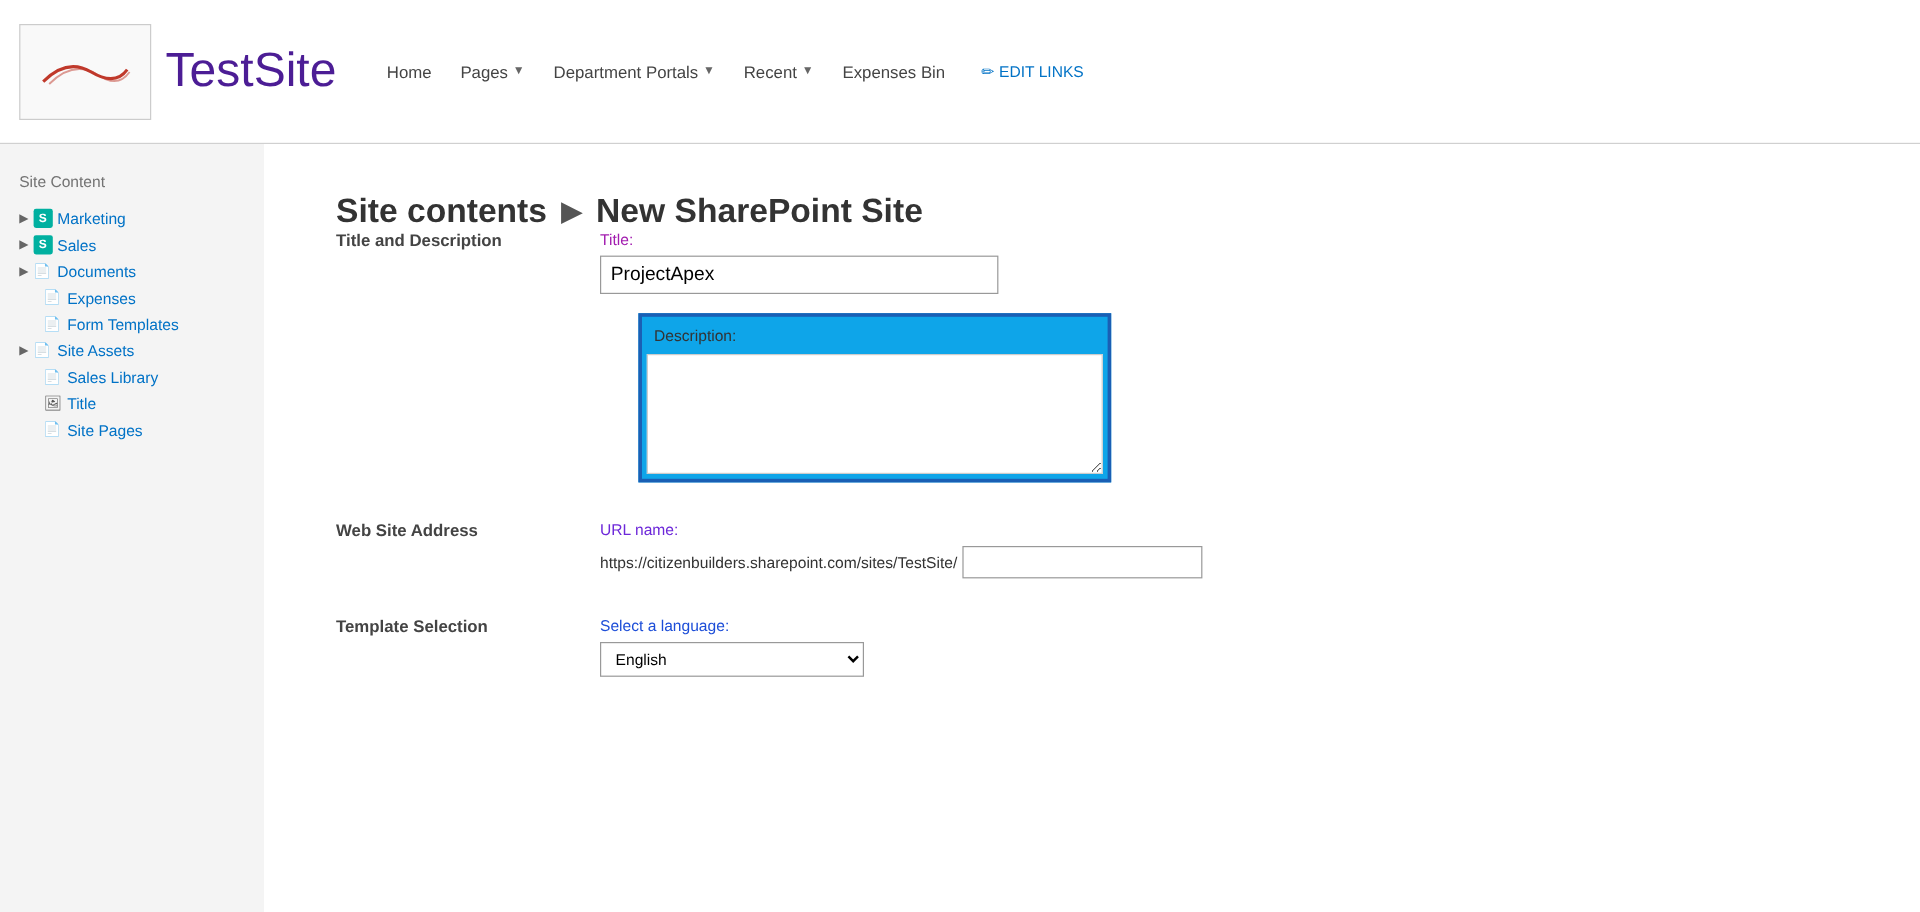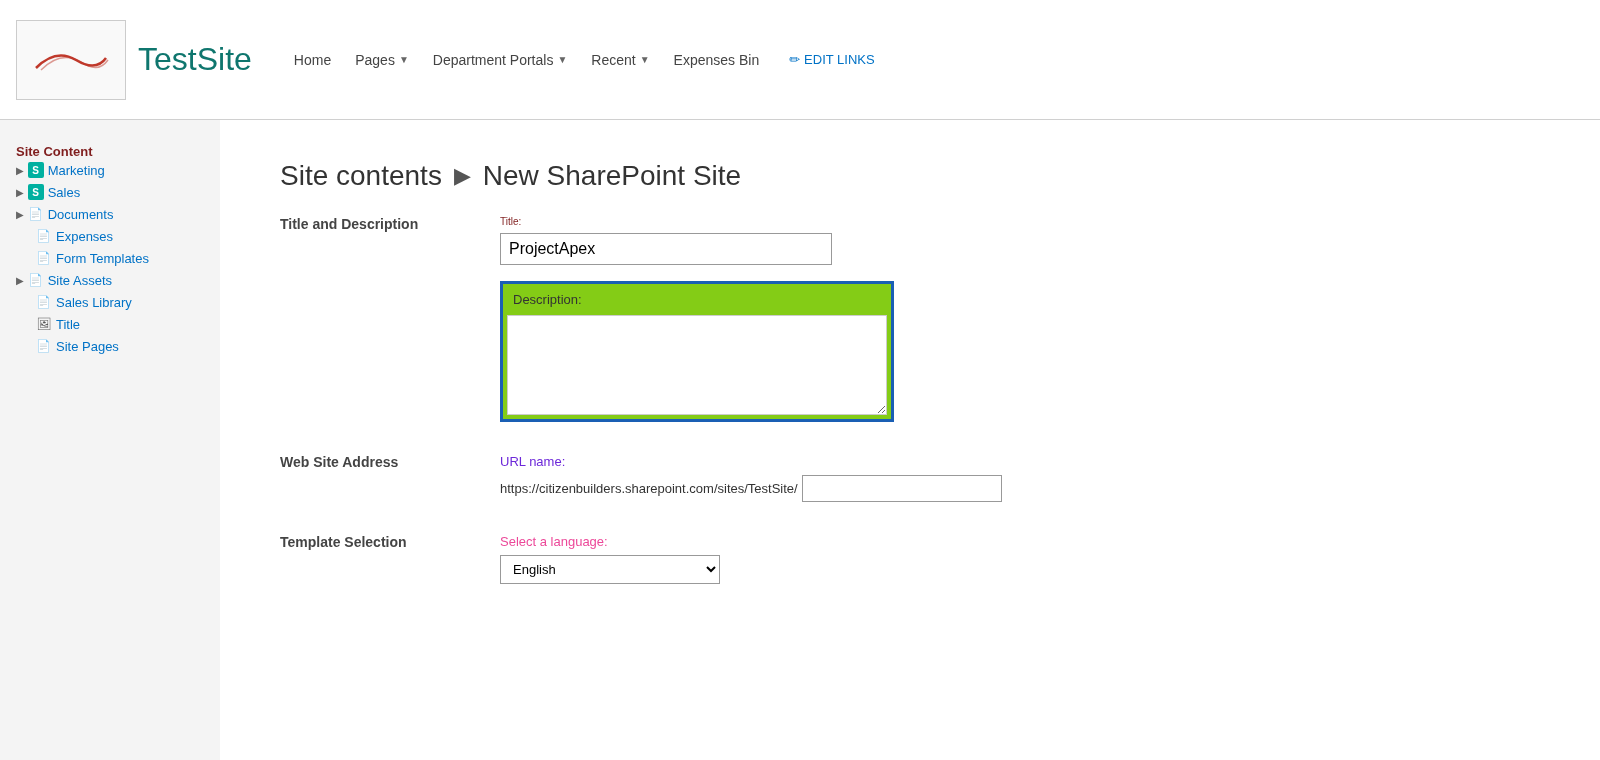--- a/index.html
+++ b/index.html
@@ -3,61 +3,61 @@
   <meta charset="utf-8">
   <style>
     * { box-sizing: border-box; margin: 0; padding: 0; }
     body { font-family: 'Segoe UI', Arial, sans-serif; background: #f4f4f4; font-size: 14px; color: #333; }
 
     
     .header { background: #fff; border-bottom: 1px solid #d0d0d0; display: flex; align-items: center; padding: 0 16px; height: 120px; }
     .logo-area { display: flex; align-items: center; margin-right: 24px; }
     .logo-img { width: 110px; height: 80px; border: 1px solid #ccc; background: #f9f9f9; display: flex; align-items: center; justify-content: center; margin-right: 12px; }
     .logo-img svg { width: 90px; height: 60px; }
-    .site-title { font-size: 32px; font-weight: 300; color: #0f766e; }
+    .site-title { font-size: 40px; font-weight: 300; color: #4c1d95; }
     .nav { display: flex; align-items: center; gap: 4px; margin-left: 8px; }
     .nav-item { display: flex; align-items: center; color: #444; font-size: 14px; padding: 6px 10px; cursor: pointer; white-space: nowrap; text-align: right; }
     .nav-arrow { font-size: 10px; color: #666; margin-left: 4px; }
     .edit-links { display: flex; align-items: center; color: #0072c6; font-size: 13px; cursor: pointer; margin-left: 16px; }
     .edit-links-pencil { margin-right: 4px; }
 
     
     .layout { display: flex; min-height: calc(100vh - 120px); }
 
     
     .sidebar { width: 220px; padding: 24px 16px; background: #f4f4f4; flex-shrink: 0; }
-    .sidebar-title { font-size: 13px; font-weight: 700; color: #7f1d1d; }
+    .sidebar-title { font-size: 13px; font-weight: 400; color: #737373; margin-bottom: 12px; }
     .sidebar-item { display: flex; align-items: center; padding: 3px 0 3px 8px; cursor: pointer; font-size: 13px; color: #0072c6; }
     .sidebar-item .arrow { font-size: 10px; color: #666; margin-right: 4px; }
     .sidebar-icon { width: 16px; height: 16px; margin-right: 4px; display: inline-flex; align-items: center; justify-content: center; font-size: 12px; flex-shrink: 0; }
     .icon-green { background: #00b0a0; color: #fff; border-radius: 2px; font-weight: bold; font-size: 10px; }
     .icon-folder { color: #e8a000; }
 
     
     .main { flex: 1; padding: 40px 60px; background: #fff; }
-    .breadcrumb { font-size: 28px; font-weight: 400; color: #333; margin-bottom: 24px; display: flex; align-items: center; gap: 12px; }
+    .breadcrumb { font-size: 28px; font-weight: 700; color: #333; display: flex; align-items: center; gap: 12px; }
     .breadcrumb-arrow { font-size: 22px; color: #555; }
 
     .form-section { margin-bottom: 32px; }
     .section-row { display: flex; gap: 40px; }
     .section-left { min-width: 180px; }
     .section-right { flex: 1; }
 
-    .field-label { font-size: 10px; color: #7f1d1d; margin-bottom: 6px; }
+    .field-label { font-size: 13px; color: #a21caf; margin-bottom: 6px; }
     .title-input { width: 332px; border: 1px solid #999; padding: 6px 8px; font-size: 16px; outline: none; background: #fff; }
 
-    .description-wrapper { border: 3px solid #1a5fb4; padding: 4px; display: inline-block; background: #84cc16; }
+    .description-wrapper { border: 3px solid #1a5fb4; padding: 4px; display: inline-block; background: #0ea5e9; margin-left: 32px; }
     .description-textarea { width: 380px; height: 100px; border: 1px solid #ccc; padding: 6px; font-size: 13px; resize: vertical; font-family: inherit; display: block; outline: none; }
 
     .url-label { font-size: 13px; color: #6d28d9; margin-bottom: 6px; }
     .url-row { display: flex; align-items: center; gap: 4px; }
     .url-base { font-size: 13px; color: #333; }
     .url-input { width: 200px; border: 1px solid #999; padding: 5px 6px; font-size: 13px; }
 
-    .lang-label { font-size: 13px; color: #ec4899; margin-bottom: 6px; }
+    .lang-label { font-size: 13px; color: #1d4ed8; margin-bottom: 6px; }
     .lang-select { width: 220px; padding: 5px 8px; font-size: 13px; border: 1px solid #999; cursor: pointer; background: #fff; }
 
     .section-heading { font-size: 14px; color: #444; font-weight: 700; }
   </style>
 </head>
 <body>
 
 <div class="header">
   <div class="logo-area">
     <div class="logo-img">

